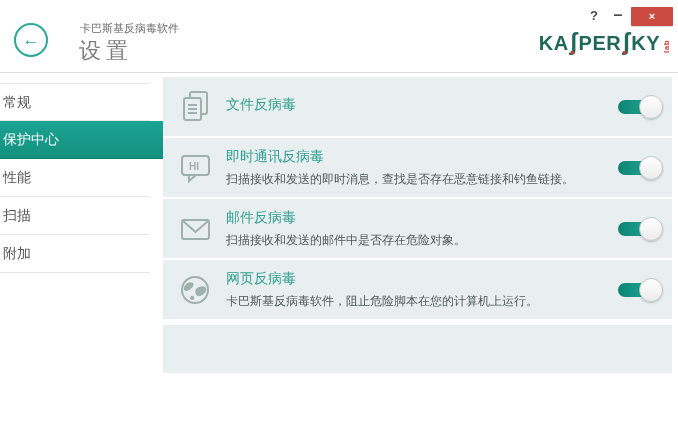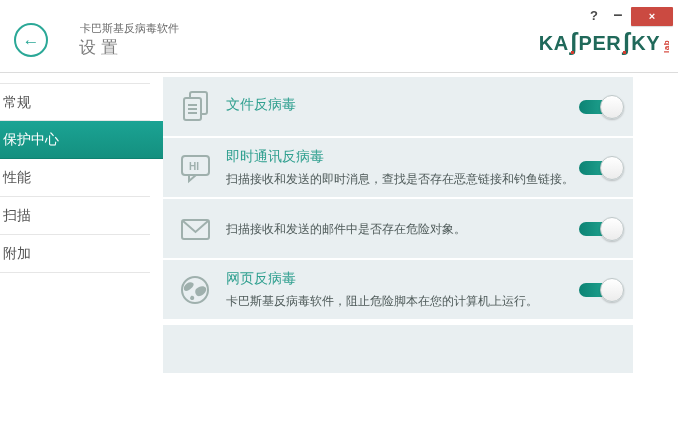--- a/index.html
+++ b/index.html
@@ -7,21 +7,21 @@
   body { font-family:"Liberation Sans","DejaVu Sans",sans-serif; }
   .window { position:relative; width:678px; height:438px; background:#fff; overflow:hidden; }
 
   
   .header { position:absolute; top:0; left:0; width:678px; height:73px; background:#fff; }
   .back-btn { position:absolute; left:14px; top:23px; width:34px; height:34px; border:2px solid #2ba897;
               border-radius:50%; background:#fff; display:flex; align-items:center; justify-content:center;
               cursor:pointer; }
   .back-arrow { color:#2ba897; font-size:17px; font-weight:bold; line-height:1; margin-top:-1px; }
   .app-title { position:absolute; left:80px; top:21px; font-size:11px; color:#6b6b6b; }
-  .page-title { position:absolute; left:79px; top:36px; font-size:17px; color:#7d7d7d; letter-spacing:5px; }
+  .page-title { position:absolute; left:79px; top:36px; font-size:22px; color:#7d7d7d; letter-spacing:5px; }
 
   .help-btn { position:absolute; left:585px; top:7px; width:18px; height:18px; font-size:13px; font-weight:bold;
               color:#4a4a4a; text-align:center; line-height:18px; cursor:pointer; }
   .min-btn { position:absolute; left:608px; top:7px; width:20px; height:18px; color:#4a4a4a; font-weight:bold;
              text-align:center; line-height:16px; cursor:pointer; }
   .close-btn { position:absolute; left:631px; top:7px; width:42px; height:19px; background:#cb4a41;
                border-radius:1px; color:#fff; font-size:11px; font-weight:bold; text-align:center;
                line-height:19px; cursor:pointer; box-shadow:0 1px 1px rgba(0,0,0,.15); }
 
   .logo { position:absolute; right:7px; top:31px; display:flex; align-items:flex-start; }
@@ -35,21 +35,21 @@
 
   
   .sidebar { position:absolute; left:0; top:73px; width:163px; padding-top:10px; background:#fff; }
   .side-item { width:150px; height:38px; line-height:37px; padding-left:3px; font-size:14px; color:#565656;
                background:#fff; border-bottom:1px solid #e6e6e6; cursor:pointer; }
   .side-item:first-child { border-top:1px solid #e6e6e6; }
   .side-item.selected { width:163px; color:#fff; background:linear-gradient(180deg,#1ba394 0%,#14907f 100%);
                         border-bottom:1px solid #0f8271; }
 
   
-  .content { position:absolute; left:163px; top:77px; width:470px; }
+  .content { position:absolute; left:163px; top:77px; width:509px; }
   .feature-row { height:59px; margin-bottom:2px; background:#e9eff1; display:flex; align-items:center;
                  padding-left:15px; }
   .f-icon { width:36px; height:34px; flex:0 0 36px; }
   .f-icon svg { display:block; }
   .f-text { flex:1; margin-left:12px; padding-top:1px; }
   .f-title { font-size:14px; color:#31a090; margin-bottom:5px; cursor:pointer; }
   .f-desc { font-size:12px; color:#4e5a59; }
   .toggle { position:relative; flex:0 0 38px; width:38px; height:14px; margin-right:16px; border-radius:7px;
             background:linear-gradient(90deg,#0c8374 0%,#27ae99 100%); cursor:pointer; }
   .knob { position:absolute; right:-7px; top:-5px; width:24px; height:24px; border-radius:50%;
@@ -130,20 +130,21 @@
     </div>
 
     <div class="feature-row">
       <div class="f-icon">
         <svg width="36" height="34" viewBox="0 0 36 34" fill="none" stroke="#9fb0ad" stroke-width="2">
           <rect x="4" y="8" width="27" height="19" rx="2"></rect>
           <polyline points="5,9 17.5,20 30,9"></polyline>
         </svg>
       </div>
       <div class="f-text">
+        <div class="f-title">邮件反病毒</div>
         <div class="f-desc">扫描接收和发送的邮件中是否存在危险对象。</div>
       </div>
       <div class="toggle">
           <div class="knob"></div>
         </div>
     </div>
 
     <div class="feature-row">
       <div class="f-icon">
         <svg width="36" height="34" viewBox="0 0 36 34" fill="none" stroke="#9fb0ad" stroke-width="2">

